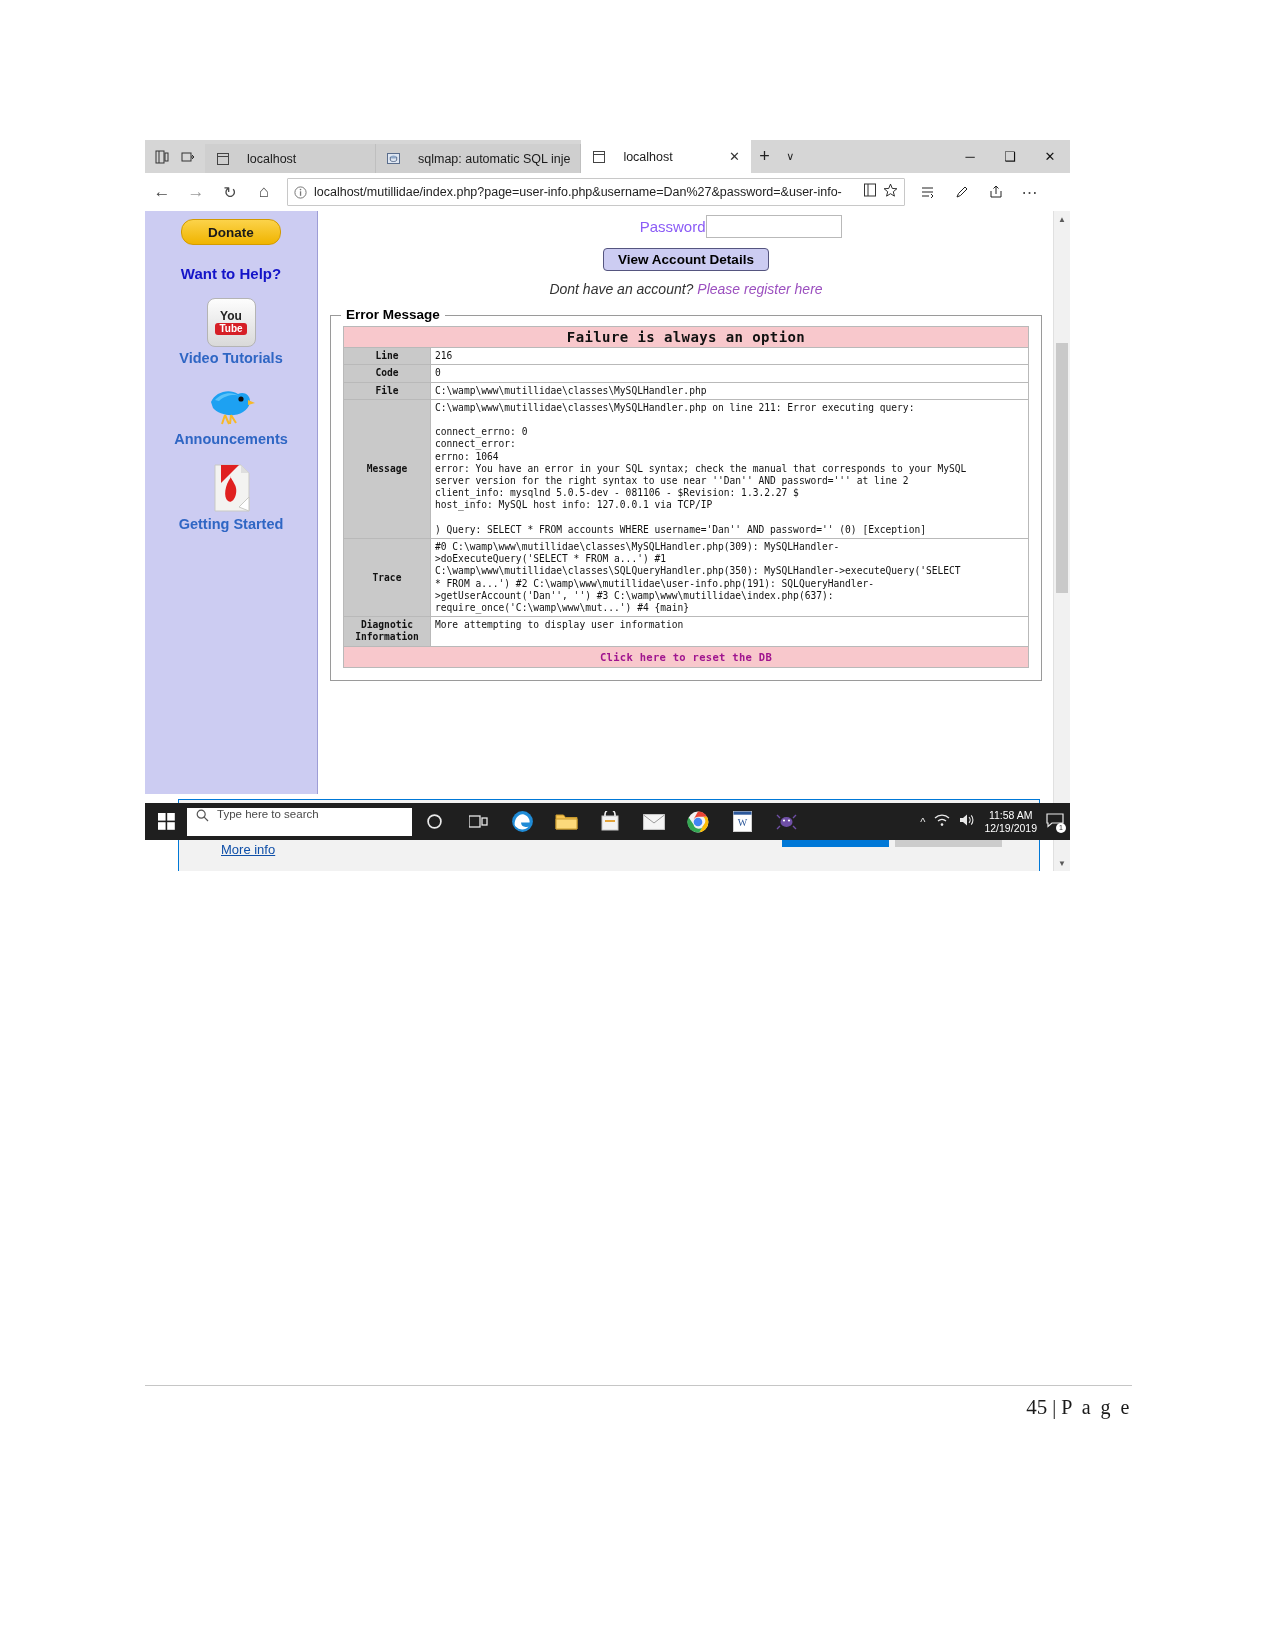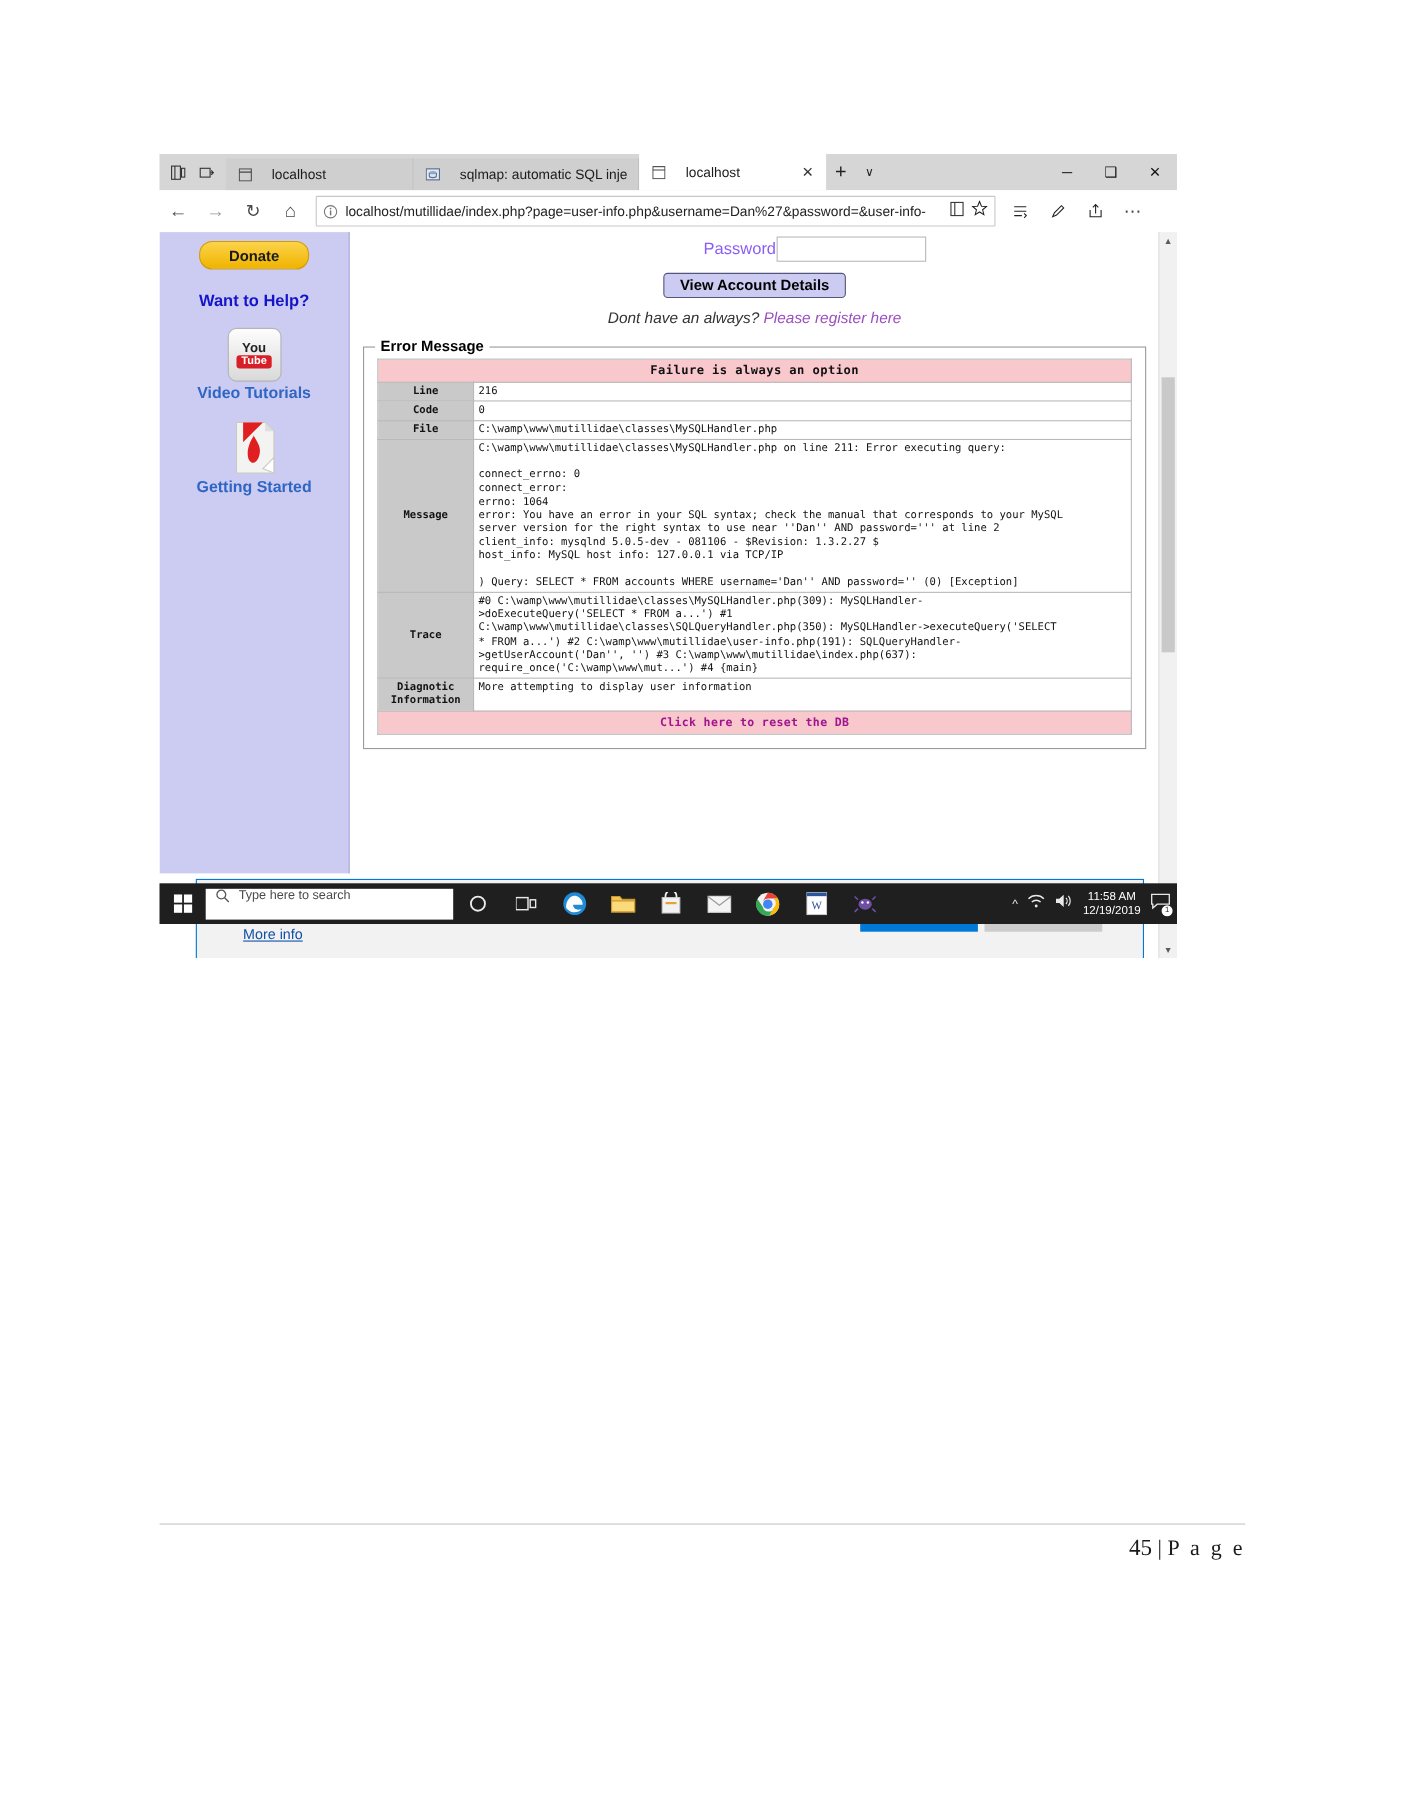--- a/index.html
+++ b/index.html
@@ -109,21 +109,21 @@
     position:absolute;top:-9px;left:10px;background:#fff;padding:0 5px;
     font-weight:bold;font-size:13.5px;color:#000;
   }
   table.err{
     width:100%;border-collapse:collapse;
     font-family:"DejaVu Sans Mono","Liberation Mono",monospace;
     font-size:9.6px;line-height:12.2px;color:#111;
   }
   table.err td{border:1px solid #b9b9b9;padding:2px 4px;vertical-align:top;}
   .err .title{
-    background:#f8c8cc;text-align:center;font-weight:bold;font-size:11px;
+    background:#f8c8cc;text-align:center;font-weight:bold;font-size:14px;
     letter-spacing:.4px;padding:4px;
   }
   .err .k{
     background:#c9c9c9;text-align:center;font-weight:bold;width:78px;
     vertical-align:middle;font-size:9.6px;
   }
   .err .v{background:#fff;white-space:pre;overflow:hidden;}
   .err .reset{
     background:#f8c8cc;text-align:center;font-weight:bold;color:#a0158f;
     padding:4px;font-size:10.5px;letter-spacing:.3px;
@@ -313,20 +313,32 @@
         <div class="wanthelp">Want to Help?</div>
 
         <div class="navitem">
           <div class="yt">
             <span class="you">You</span>
               <span class="tube">Tube</span>
           </div>
           <div class="cap">Video Tutorials</div>
         </div>
 
+        <div class="navitem">
+          <div class="twt">
+            <svg width="52" height="46" viewBox="0 0 52 46">
+              <path d="M6 20 C10 10, 24 6, 33 12 C39 9, 45 13, 45 19 C45 26, 38 32, 29 33 C22 34, 12 31, 8 26 Z" fill="#1da1f2"></path>
+              <path d="M10 18 C16 11, 27 9, 34 14 C30 12, 20 13, 14 19 Z" fill="#5bc3f9"></path>
+              <circle cx="36" cy="17" r="2.6" fill="#111"></circle>
+              <polygon points="43,18 50,21 43,23" fill="#f7b928"></polygon>
+              <path d="M20 33 L17 42 M20 33 L24 42 M26 33 L25 42 M26 33 L31 41" stroke="#f7b928" stroke-width="2" fill="none"></path>
+            </svg>
+          </div>
+          <div class="cap">Announcements</div>
+        </div>
 
         <div class="navitem">
           <div class="pdf">
             <svg width="44" height="50" viewBox="0 0 44 50">
               <path d="M6 2 H32 L40 10 V48 H6 Z" fill="#f3f3f1" stroke="#c9c9c5"></path>
               <path d="M32 2 L40 10 H32 Z" fill="#dedede"></path>
               <path d="M12 2 L30 2 L12 20 Z" fill="#e02020"></path>
               <path d="M22 14 C16 22, 14 34, 19 38 C24 42, 30 30, 26 22 C23 16, 20 12, 22 14 Z" fill="#e02020"></path>
               <path d="M30 44 L40 34 L40 48 Z" fill="#ffffff" stroke="#c9c9c5"></path>
             </svg>
@@ -340,21 +352,21 @@
         <div class="pw-row">
           <div class="pw-label">Password</div>
           <input class="pw-input" type="password" value="" style="">
         </div>
 
         <div class="btn-row">
           <span class="vad-btn">View Account Details</span>
         </div>
 
         <div class="reg-row">
-          <span>Dont have an always?</span>
+          <span>Dont have an account?</span>
           <span class="lnk">Please register here</span>
         </div>
 
         <div class="fieldset">
           <div class="legend">Error Message</div>
           <table class="err">
             <tbody>
                 <tr>
               <td class="title" colspan="2">Failure is always an option</td>
             </tr>

